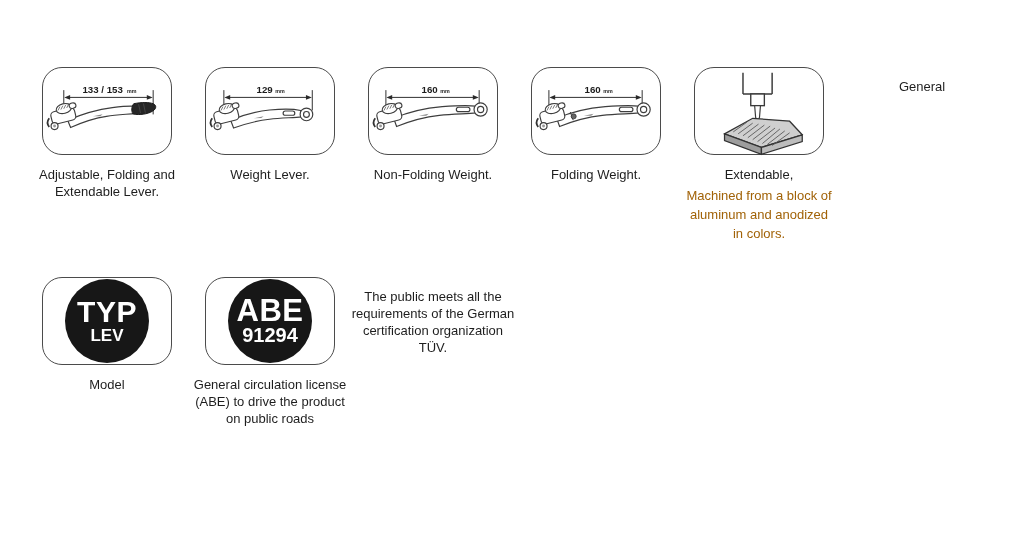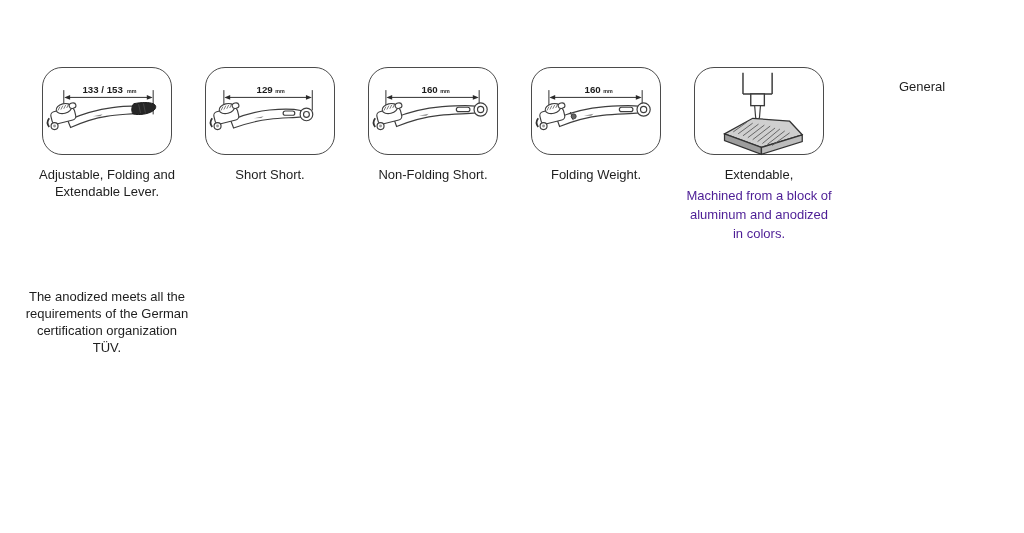--- a/index.html
+++ b/index.html
@@ -8,21 +8,21 @@
   .row{position:absolute;left:42px;display:flex;gap:33px;align-items:flex-start;}
   .row-1{top:67px;}
   .row-2{top:277px;}
   .cell{width:130px;display:flex;flex-direction:column;align-items:center;}
   .card{width:130px;height:88px;box-sizing:border-box;border:1.5px solid #4b4b4b;
         border-radius:20px;background:#fff;display:flex;align-items:center;justify-content:center;}
   .card svg{display:block;}
   .caption{width:164px;margin:11px -17px 0;text-align:center;font-size:13px;font-weight:normal;
            color:#1e1e1e;line-height:17px;}
   .desc{width:148px;margin:3px -9px 0;text-align:center;font-size:13px;font-weight:normal;
-        color:#4c1d95;line-height:19px;}
+        color:#a16207;line-height:19px;}
   .badge{width:84px;height:84px;border-radius:50%;background:#171717;color:#ffffff;
          display:flex;flex-direction:column;align-items:center;justify-content:center;font-weight:bold;}
   .badge-l1{font-size:30px;line-height:30px;letter-spacing:.5px;}
   .badge-l2{font-size:17px;line-height:18px;}
   .badge-abe .badge-l1{font-size:31px;line-height:28px;}
   .badge-abe .badge-l2{font-size:20px;line-height:20px;}
   .dim-num{font-size:10px;font-weight:bold;fill:#1c1c1c;}
   .dim-unit{font-size:5.5px;font-weight:bold;fill:#1c1c1c;}
   .art{stroke:#3e3e3e;stroke-width:1.2;fill:#ffffff;}
   .dimline{stroke:#2a2a2a;stroke-width:1;}
@@ -77,21 +77,21 @@
           <rect class="art" x="7" y="51" width="25" height="13" rx="4" transform="rotate(-14 19.5 57.5)"></rect>
           <ellipse class="art" cx="20" cy="50" rx="8" ry="5" transform="rotate(-14 20 50)" fill="#e6e6e6"></ellipse>
           <path d="M14 52 l2 -4 M17 51 l2 -4 M20 50.2 l2 -4 M23 49.4 l2 -4" stroke="#555" stroke-width="0.8" fill="none"></path>
           <ellipse class="art" cx="29" cy="47" rx="3.5" ry="2.8" transform="rotate(-14 29 47)"></ellipse>
           <circle class="art" cx="10.5" cy="68" r="3.6"></circle>
           <circle cx="10.5" cy="68" r="1.5" fill="#9a9a9a"></circle>
           <path d="M 5 60 q -3.5 4.5 0 9" stroke="#333" stroke-width="1.8" fill="none"></path>
           <path d="M 48 60 L 58 57.8 L 55.5 59.8 Z" fill="#8a8a8a"></path>
         </svg>
       </div>
-      <div class="caption">Short Short.</div>
+      <div class="caption">Weight Lever.</div>
     </div>
 
     <div class="cell">
       <div class="card">
         <svg width="127" height="102" viewBox="0 0 130 105">
           <line class="dimline" x1="16" y1="31" x2="16" y2="50"></line>
           <line class="dimline" x1="112" y1="31" x2="112" y2="48"></line>
           <line class="dimline" x1="21" y1="38.5" x2="107" y2="38.5"></line>
           <polygon points="16.5,38.5 22.5,36 22.5,41" fill="#2a2a2a"></polygon>
           <polygon points="111.5,38.5 105.5,36 105.5,41" fill="#2a2a2a"></polygon>
@@ -104,21 +104,21 @@
           <rect class="art" x="7" y="51" width="25" height="13" rx="4" transform="rotate(-14 19.5 57.5)"></rect>
           <ellipse class="art" cx="20" cy="50" rx="8" ry="5" transform="rotate(-14 20 50)" fill="#e6e6e6"></ellipse>
           <path d="M14 52 l2 -4 M17 51 l2 -4 M20 50.2 l2 -4 M23 49.4 l2 -4" stroke="#555" stroke-width="0.8" fill="none"></path>
           <ellipse class="art" cx="29" cy="47" rx="3.5" ry="2.8" transform="rotate(-14 29 47)"></ellipse>
           <circle class="art" cx="10.5" cy="68" r="3.6"></circle>
           <circle cx="10.5" cy="68" r="1.5" fill="#9a9a9a"></circle>
           <path d="M 5 60 q -3.5 4.5 0 9" stroke="#333" stroke-width="1.8" fill="none"></path>
           <path d="M 50 57.5 L 60 55.3 L 57.5 57.3 Z" fill="#8a8a8a"></path>
         </svg>
       </div>
-      <div class="caption">Non-Folding Short.</div>
+      <div class="caption">Non-Folding Weight.</div>
     </div>
 
     <div class="cell">
       <div class="card">
         <svg width="127" height="102" viewBox="0 0 130 105">
           <line class="dimline" x1="16" y1="31" x2="16" y2="50"></line>
           <line class="dimline" x1="112" y1="31" x2="112" y2="48"></line>
           <line class="dimline" x1="21" y1="38.5" x2="107" y2="38.5"></line>
           <polygon points="16.5,38.5 22.5,36 22.5,41" fill="#2a2a2a"></polygon>
           <polygon points="111.5,38.5 105.5,36 105.5,41" fill="#2a2a2a"></polygon>
@@ -160,20 +160,38 @@
     </div>
 
     <div class="cell">
       <div class="caption">General</div>
     </div>
 
   </div>
 
   <div class="row row-2">
 
-
+    <div class="cell">
+      <div class="card">
+        <div class="badge">
+          <div class="badge-l1">TYP</div>
+          <div class="badge-l2">LEV</div>
+        </div>
+      </div>
+      <div class="caption">Model</div>
+    </div>
 
     <div class="cell">
-      <div class="caption">The anodized meets all the requirements of the German certification organization TÜV.</div>
+      <div class="card">
+        <div class="badge badge-abe">
+          <div class="badge-l1">ABE</div>
+          <div class="badge-l2">91294</div>
+        </div>
+      </div>
+      <div class="caption">General circulation license (ABE) to drive the product on public roads</div>
+    </div>
+
+    <div class="cell">
+      <div class="caption">The public meets all the requirements of the German certification organization TÜV.</div>
     </div>
 
   </div>
 </div>
 
 </body></html>

